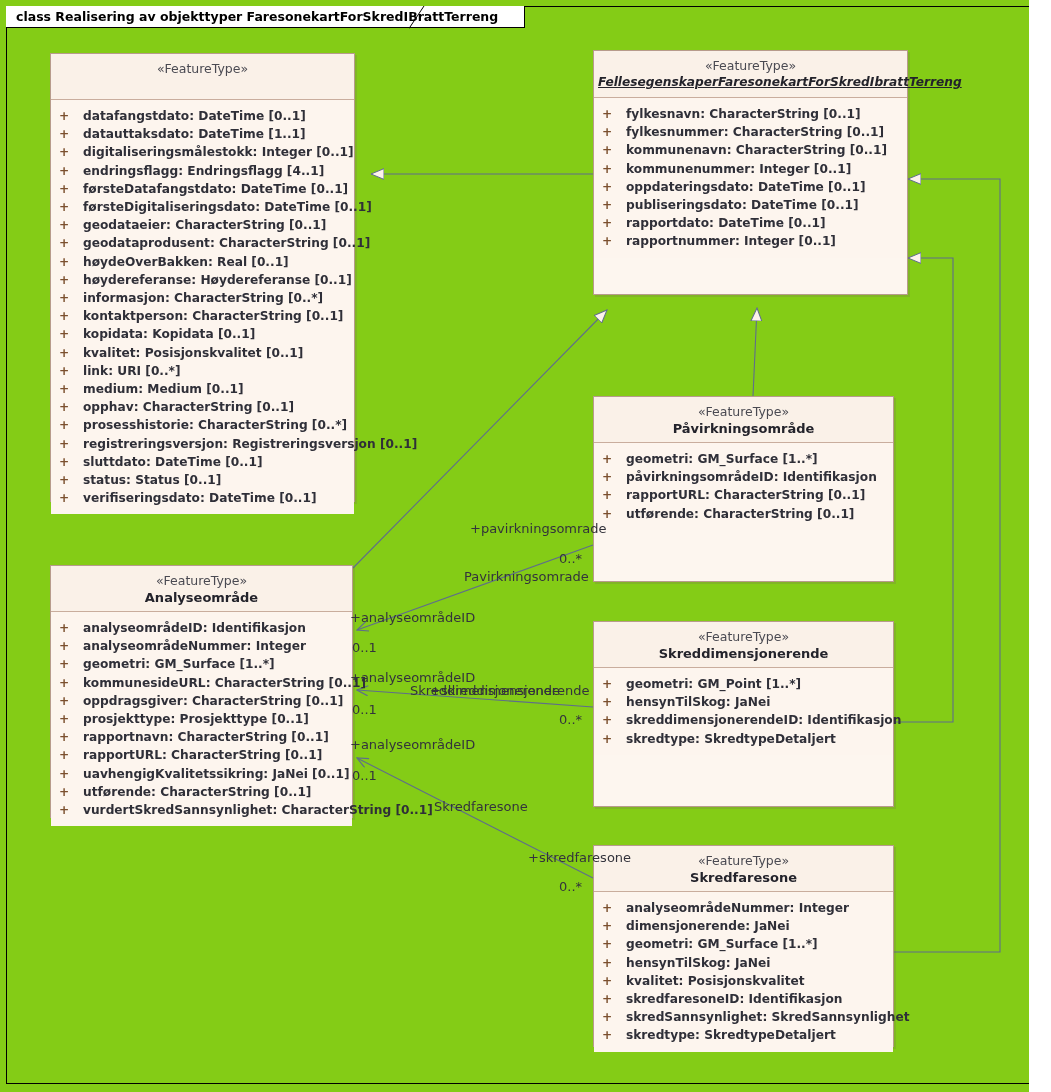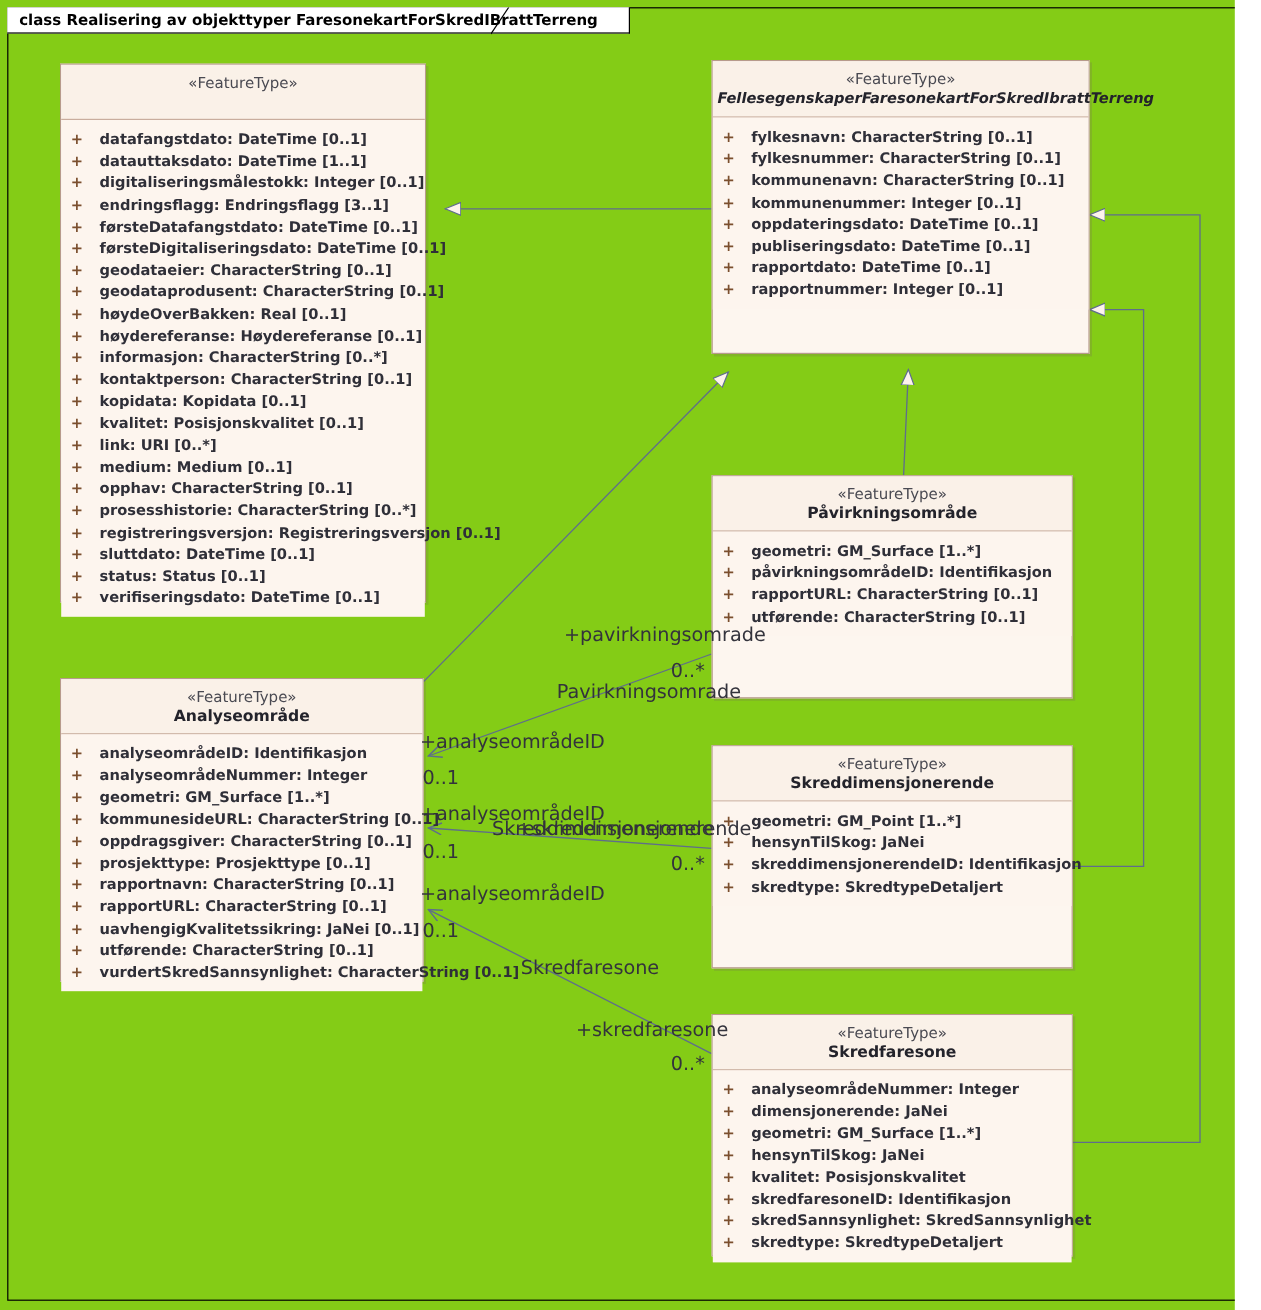--- a/index.html
+++ b/index.html
@@ -109,21 +109,21 @@
     position: absolute;
     left: 0; top: 0;
     width: 1051px;
     height: 1092px;
     pointer-events: none;
   }
 
   
   .elabel {
     position: absolute;
-    font-size: 16px;
+    font-size: 13px;
     color: #33333c;
     white-space: nowrap;
     line-height: 14px;
   }
 </style>
 </head>
 <body>
 
 <div id="canvas">
 
@@ -168,21 +168,21 @@
   </svg>
 
   <div class="cls" style="left:50px; top:53px; width:305px; height:449px;">
     <div class="cls-head" style="height:46px;">
       <div class="stereo">«FeatureType»</div>
     </div>
     <div class="cls-body" id="attrs-sosi">
         <div class="attr"><span class="vis">+</span><span>datafangstdato: DateTime [0..1]</span></div>
         <div class="attr"><span class="vis">+</span><span>datauttaksdato: DateTime [1..1]</span></div>
         <div class="attr"><span class="vis">+</span><span>digitaliseringsmålestokk: Integer [0..1]</span></div>
-        <div class="attr"><span class="vis">+</span><span>endringsflagg: Endringsflagg [3..1]</span></div>
+        <div class="attr"><span class="vis">+</span><span>endringsflagg: Endringsflagg [4..1]</span></div>
         <div class="attr"><span class="vis">+</span><span>førsteDatafangstdato: DateTime [0..1]</span></div>
         <div class="attr"><span class="vis">+</span><span>førsteDigitaliseringsdato: DateTime [0..1]</span></div>
         <div class="attr"><span class="vis">+</span><span>geodataeier: CharacterString [0..1]</span></div>
         <div class="attr"><span class="vis">+</span><span>geodataprodusent: CharacterString [0..1]</span></div>
         <div class="attr"><span class="vis">+</span><span>høydeOverBakken: Real [0..1]</span></div>
         <div class="attr"><span class="vis">+</span><span>høydereferanse: Høydereferanse [0..1]</span></div>
         <div class="attr"><span class="vis">+</span><span>informasjon: CharacterString [0..*]</span></div>
         <div class="attr"><span class="vis">+</span><span>kontaktperson: CharacterString [0..1]</span></div>
         <div class="attr"><span class="vis">+</span><span>kopidata: Kopidata [0..1]</span></div>
         <div class="attr"><span class="vis">+</span><span>kvalitet: Posisjonskvalitet [0..1]</span></div>
@@ -193,21 +193,21 @@
         <div class="attr"><span class="vis">+</span><span>registreringsversjon: Registreringsversjon [0..1]</span></div>
         <div class="attr"><span class="vis">+</span><span>sluttdato: DateTime [0..1]</span></div>
         <div class="attr"><span class="vis">+</span><span>status: Status [0..1]</span></div>
         <div class="attr"><span class="vis">+</span><span>verifiseringsdato: DateTime [0..1]</span></div>
       </div>
   </div>
 
   <div class="cls" style="left:593px; top:50px; width:315px; height:245px;">
     <div class="cls-head" style="height:47px;">
       <div class="stereo">«FeatureType»</div>
-      <div class="cname abstract" style="font-size:12.2px;">FellesegenskaperFaresonekartForSkredIbrattTerreng</div>
+      <div class="cname abstract" style="font-size:12.2px;text-decoration:underline;">FellesegenskaperFaresonekartForSkredIbrattTerreng</div>
     </div>
     <div class="cls-body" id="attrs-felles">
         <div class="attr"><span class="vis">+</span><span>fylkesnavn: CharacterString [0..1]</span></div>
         <div class="attr"><span class="vis">+</span><span>fylkesnummer: CharacterString [0..1]</span></div>
         <div class="attr"><span class="vis">+</span><span>kommunenavn: CharacterString [0..1]</span></div>
         <div class="attr"><span class="vis">+</span><span>kommunenummer: Integer [0..1]</span></div>
         <div class="attr"><span class="vis">+</span><span>oppdateringsdato: DateTime [0..1]</span></div>
         <div class="attr"><span class="vis">+</span><span>publiseringsdato: DateTime [0..1]</span></div>
         <div class="attr"><span class="vis">+</span><span>rapportdato: DateTime [0..1]</span></div>
         <div class="attr"><span class="vis">+</span><span>rapportnummer: Integer [0..1]</span></div>
@@ -285,16 +285,16 @@
 
   <div class="elabel" style="left:350px; top:671px;">+analyseområdeID</div>
   <div class="elabel" style="left:410px; top:684px;">Skreddimensjonerende</div>
   <div class="elabel" style="left:430px; top:684px;">+skreddimensjonerende</div>
   <div class="elabel" style="left:352px; top:703px;">0..1</div>
   <div class="elabel" style="left:559px; top:713px;">0..*</div>
 
   <div class="elabel" style="left:350px; top:738px;">+analyseområdeID</div>
   <div class="elabel" style="left:352px; top:769px;">0..1</div>
   <div class="elabel" style="left:434px; top:800px;">Skredfaresone</div>
-  <div class="elabel" style="left:480px; top:851px;">+skredfaresone</div>
+  <div class="elabel" style="left:528px; top:851px;">+skredfaresone</div>
   <div class="elabel" style="left:559px; top:880px;">0..*</div>
 
 </div>
 
 </body></html>

